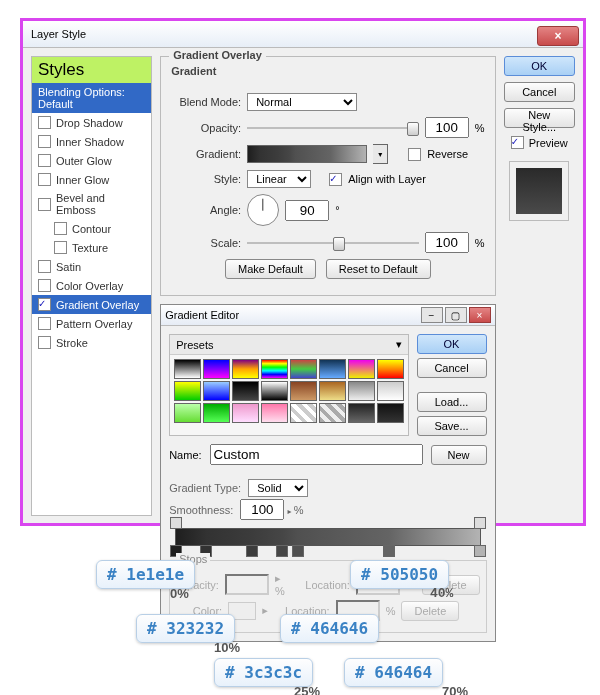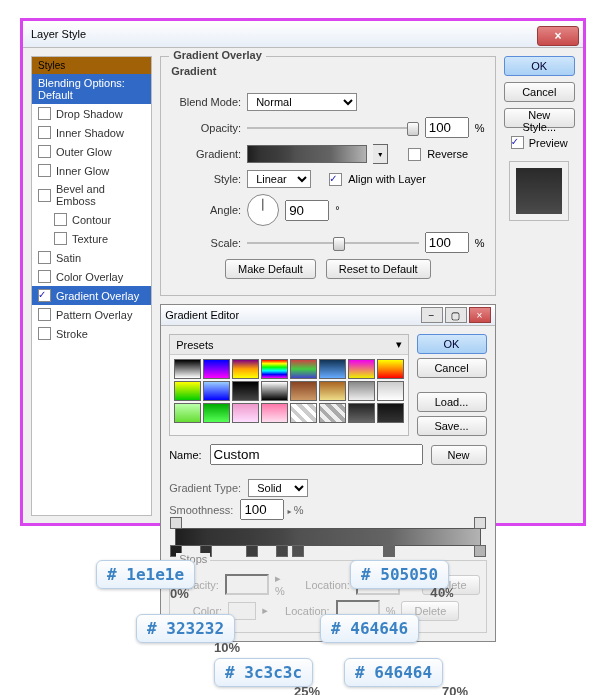--- a/index.html
+++ b/index.html
@@ -2,39 +2,39 @@
 <html><head>
 <meta charset="utf-8">
 <style>
 html,body{margin:0;padding:0;font-family:Tahoma,Verdana,sans-serif;font-size:11px;color:#000;background:#fff}
 .stage{width:600px;height:695px;position:relative;background:#fff}
 .dialog{position:absolute;left:20px;top:18px;width:560px;height:502px;background:#f0f0f0;border:3px solid #d946ef}
 .titlebar{height:26px;background:linear-gradient(to bottom,#fff,#e7eef7);border-bottom:1px solid #bbb;display:flex;align-items:center;justify-content:space-between;padding:0 0 0 8px}
 .titlebar .x{width:40px;height:18px;margin:3px 4px 0 0;background:linear-gradient(to bottom,#e48484,#c84b4b);border:1px solid #9b3a3a;border-radius:3px;display:flex;align-items:center;justify-content:center;color:#fff;font-weight:bold;font-size:12px;cursor:pointer}
 .body{display:flex;padding:8px;gap:8px;height:calc(100% - 42px)}
 .styles-panel{width:150px;border:1px solid #bbb;background:#fff}
-.styles-head{background:#a16207;padding:3px 6px;font-size:10px}
+.styles-head{background:#bef264;padding:3px 6px;font-size:17px}
 .styles-sel{background:#3169c6;color:#fff;padding:3px 6px}
 .sitem{padding:3px 6px;display:flex;align-items:center;gap:5px;color:#333}
 .sitem.sub{padding-left:22px}
 .sitem.active{background:#3169c6;color:#fff}
 .chk{width:11px;height:11px;border:1px solid #888;background:#fff;flex:0 0 11px;display:inline-flex}
 .chk.on::after{content:"✓";font-size:10px;color:#1b1bbb;line-height:9px;margin-left:-1px}
 .center{flex:1;position:relative}
 .fieldset{border:1px solid #bbb;padding:8px 10px 10px 10px;background:#f0f0f0;position:relative}
 .legend{position:absolute;top:-8px;left:8px;background:#f0f0f0;padding:0 4px;font-weight:bold;color:#444}
 .row{display:flex;align-items:center;gap:6px;margin:6px 0}
 .lbl{width:70px;text-align:right;color:#333}
 select,input[type=text]{font:inherit;border:1px solid #888;background:#fff;height:18px;padding:0 4px}
 .gradswatch{width:118px;height:16px;border:1px solid #666;background:linear-gradient(to right,#1e1e1e 0%,#323232 10%,#3c3c3c 25%,#464646 35%,#505050 40%,#646464 70%,#b3b3b3 100%)}
 .dropbtn{width:14px;height:18px;border:1px solid #666;border-left:0;background:#e8e8e8;display:flex;align-items:center;justify-content:center;font-size:8px}
 .slider{flex:1;height:18px;position:relative}
 .track{position:absolute;top:8px;left:0;right:0;height:2px;background:#bebebe}
 .thumb{position:absolute;top:3px;width:10px;height:12px;background:linear-gradient(#fff,#ccc);border:1px solid #777;border-radius:2px}
-.numbox{width:36px;text-align:left}
+.numbox{width:36px;text-align:center}
 .angle{width:30px;height:30px;border:1px solid #888;border-radius:50%;background:#fff;position:relative}
 .angle::after{content:"";position:absolute;left:50%;top:50%;width:12px;height:1.4px;background:#333;transform-origin:left;transform:rotate(-90deg)}
 .btn{height:20px;padding:0 12px;background:linear-gradient(#fdfdfd,#e4e4e4);border:1px solid #888;border-radius:3px;font:inherit;cursor:pointer}
 .rightcol{width:90px;display:flex;flex-direction:column;gap:6px}
 .bluebtn{background:linear-gradient(#cfe6fb,#a9d0f5);border:1px solid #5b8dd8;color:#003}
 .preview-chk{display:flex;align-items:center;gap:5px;padding:2px;justify-content:center}
 .preview-swatch{width:46px;height:46px;margin:4px auto;border:1px solid #bbb;padding:6px;background:#f0f0f0}
 .preview-swatch div{width:100%;height:100%;background:linear-gradient(#2a2a2a,#4a4a4a)}
 
 .ged{position:relative;margin-top:8px;border:1px solid #888;background:#f0f0f0}
@@ -302,19 +302,19 @@
     </div>
   </div>
 
   <div id="annots">
       <div class="callout" style="left: 96px; top: 560px;"># 1e1e1e</div>
       <div class="pct" style="left: 170px; top: 586px;">0%</div>
       <div class="callout" style="left: 136px; top: 614px;"># 323232</div>
       <div class="pct" style="left: 214px; top: 640px;">10%</div>
       <div class="callout" style="left: 214px; top: 658px;"># 3c3c3c</div>
       <div class="pct" style="left: 294px; top: 684px;">25%</div>
-      <div class="callout" style="left: 280px; top: 614px; margin-left: 40px;"># 464646</div>
+      <div class="callout" style="left: 280px; top: 614px;"># 464646</div>
       <div class="callout" style="left: 350px; top: 560px;"># 505050</div>
       <div class="pct" style="left: 430px; top: 586px; font-family: Liberation Mono, monospace;">40%</div>
       <div class="callout" style="left: 344px; top: 658px;"># 646464</div>
       <div class="pct" style="left: 442px; top: 684px;">70%</div>
     </div>
 </div>
 
 </body></html>

